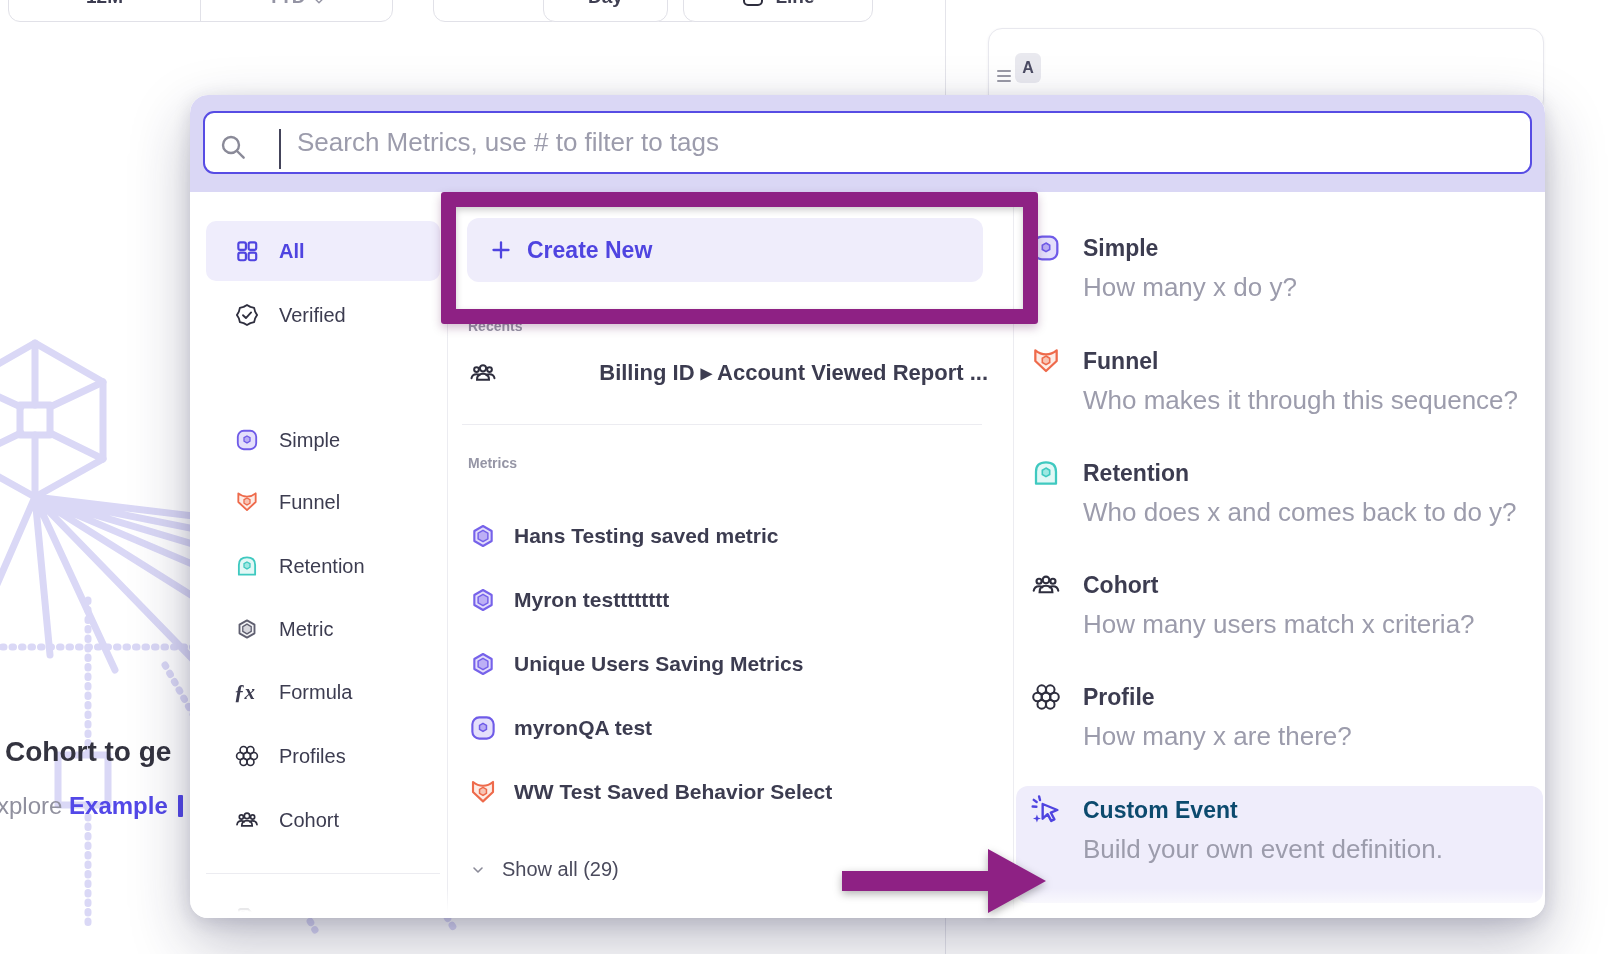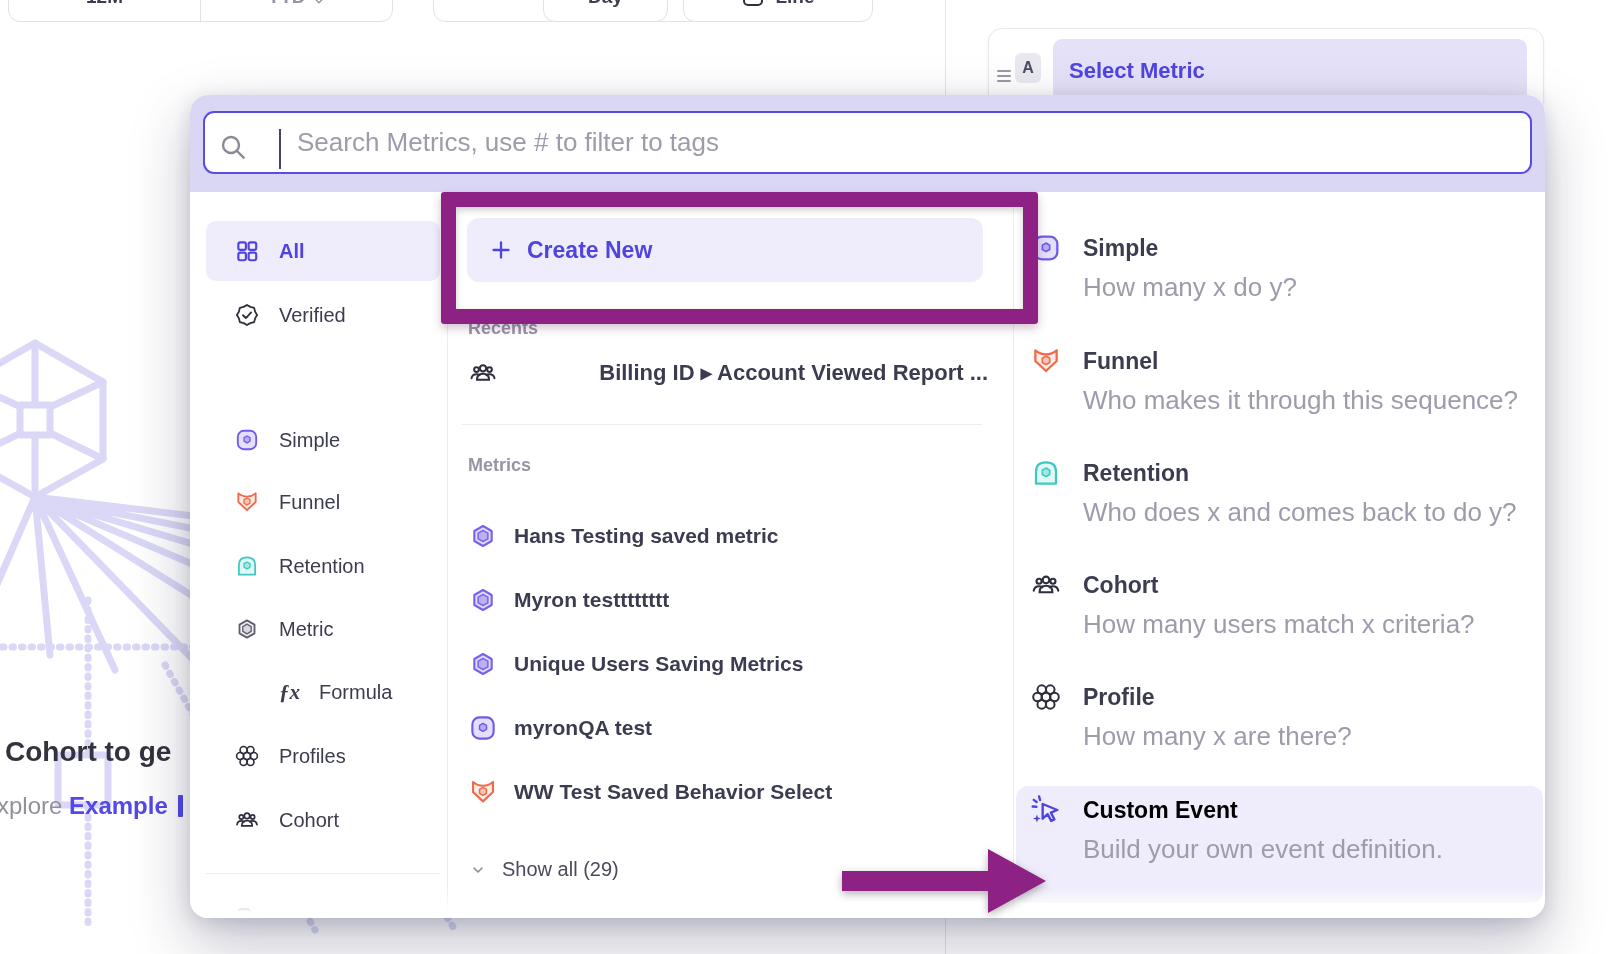--- a/index.html
+++ b/index.html
@@ -48,39 +48,39 @@
   .search-box::placeholder{color:#9c9cac;opacity:1;}
   .caret{position:absolute;left:89px;top:34px;width:2px;height:40px;background:#44445a;}
 
   .col-div{position:absolute;top:100px;width:1px;height:718px;background:#ececf1;}
   .hr{position:absolute;height:1px;background:#ececf1;}
 
   
   .side-row{position:absolute;left:16px;width:234px;height:52px;display:flex;align-items:center;gap:19px;
             padding-left:28px;box-sizing:border-box;border-radius:10px;font-size:20px;font-weight:500;color:#3c3c50;cursor:pointer;}
   .side-row.active{height:60px;background:#efedfc;color:#4f44e0;font-weight:600;}
-  .fx{font-family:"Liberation Serif",serif;font-style:italic;font-weight:700;font-size:21px;color:#3c3c50;width:26px;text-align:right;margin-left:40px;}
+  .fx{font-family:"Liberation Serif",serif;font-style:italic;font-weight:700;font-size:21px;color:#3c3c50;width:26px;text-align:left;}
 
   
   .create-btn{position:absolute;left:277px;top:123px;width:516px;height:64px;background:#efedfb;border-radius:12px;
               display:flex;align-items:center;gap:14px;padding-left:22px;box-sizing:border-box;
               color:#4f44e0;font-size:23px;font-weight:600;cursor:pointer;}
-  .sec-label{position:absolute;left:278px;font-size:18px;font-weight:700;color:#9595a5;}
+  .sec-label{position:absolute;left:278px;font-size:14px;font-weight:700;color:#9595a5;}
   .mid-row{position:absolute;left:278px;width:520px;height:32px;display:flex;align-items:center;gap:16px;
            font-size:21px;font-weight:600;color:#3c3c50;white-space:nowrap;cursor:pointer;}
   .mid-row.recent{font-size:22px;}
   .showall{position:absolute;left:280px;top:763px;display:flex;align-items:center;gap:16px;
            font-size:20px;font-weight:500;color:#4a4a5c;cursor:pointer;}
 
   
   .type-row{position:absolute;left:840px;width:500px;cursor:pointer;}
   .type-row .t-ic{position:absolute;left:0;top:0;}
   .type-row .t-title{position:absolute;left:53px;top:-2px;font-size:23px;font-weight:600;color:#3c3c50;line-height:36px;white-space:nowrap;}
   .type-row .t-desc{position:absolute;left:53px;top:40px;font-size:26px;font-weight:400;color:#9c9cac;white-space:nowrap;}
-  .type-row.accent .t-title{color:#000000;}
+  .type-row.accent .t-title{color:#0c4a6e;}
   .type-hl{position:absolute;left:826px;top:691px;width:527px;height:117px;background:#efedfb;border-radius:12px;}
 
   .fade{position:absolute;left:0;bottom:0;width:100%;height:30px;
         background:linear-gradient(to bottom,rgba(255,255,255,0),#ffffff 80%);pointer-events:none;}
 
   
   .anno-rect{position:absolute;left:441px;top:192px;width:597px;height:132px;box-sizing:border-box;
              border:15px solid #8e2184;border-radius:3px;z-index:100;
              box-shadow:0 4px 10px rgba(80,0,70,.25), inset 0 3px 7px rgba(0,0,0,.2);}
   .anno-arrow{position:absolute;left:842px;top:849px;z-index:100;filter:drop-shadow(0 3px 4px rgba(0,0,0,.3));}
@@ -141,23 +141,20 @@
     <b>Example</b><span class="cutglyph"></span>
   </div>
 
   <div class="slot-card">
     <span class="drag">
         <i></i>
         <i></i>
         <i></i>
       </span>
     <span class="slot-badge">A</span>
-    <div class="slot-pill">
-        <span>Select Metric</span>
-      </div>
   </div>
 
   <div class="dialog">
     <div class="band"></div>
     <input class="search-box" type="text" placeholder="Search Metrics, use # to filter to tags" style="">
     <svg class="abs" style="left:27px;top:36px;" width="32" height="32" viewBox="0 0 24 24">
       <circle cx="10.5" cy="10.5" r="6" fill="none" stroke="#8a8a98" stroke-width="1.8"></circle>
       <line x1="15" y1="15" x2="20" y2="20" stroke="#8a8a98" stroke-width="1.8" stroke-linecap="round"></line>
     </svg>
     <div class="caret"></div>

